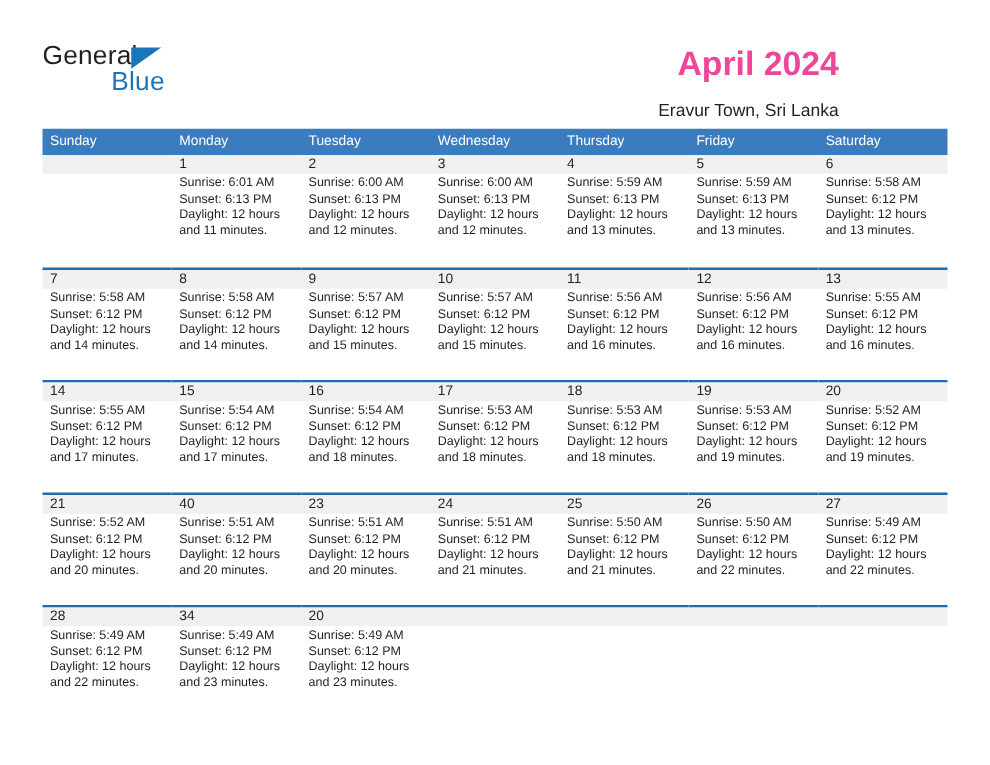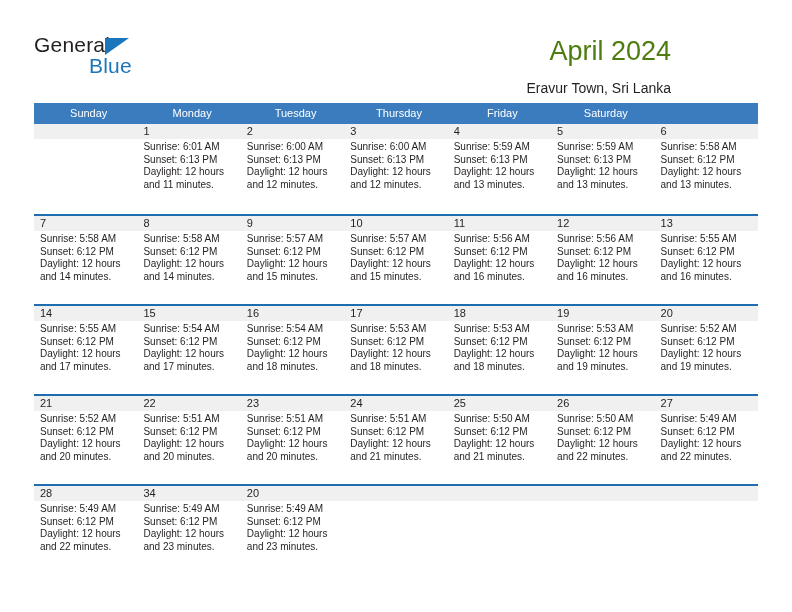--- a/index.html
+++ b/index.html
@@ -58,24 +58,24 @@
     font-size: 21px;
     letter-spacing: 0.2px;
     color: #1b75bb;
     font-family: "Liberation Sans", sans-serif;
   }
   .title {
     position: absolute;
     right: 34px;
     top: 36px;
     font-size: 27px;
-    color: #4d7c0f;
+    color: #ec4899;
     text-align: right;
     white-space: nowrap;
-    font-weight: normal;
+    font-weight: bold;
   }
   .subtitle {
     position: absolute;
     right: 34px;
     top: 80px;
     font-size: 14px;
     color: #231f20;
     text-align: right;
     white-space: nowrap;
     margin-left: 28px;
@@ -85,21 +85,20 @@
   .cal {
     position: absolute;
     left: 34px;
     top: 103px;
     width: 724px;
   }
   .dow-row {
     display: flex;
     background: #3b7cbf;
     height: 21px;
-    text-align: center;
   }
   .dow {
     flex: 0 0 103.43px;
     width: 103.43px;
     box-sizing: border-box;
     color: #ffffff;
     font-size: 11px;
     line-height: 21px;
     padding-left: 6px;
     white-space: nowrap;
@@ -157,20 +156,21 @@
 
     <div class="title">April 2024</div>
     <div class="subtitle">Eravur Town, Sri Lanka</div>
   </div>
 
   <div class="cal">
     <div class="dow-row" id="dow-row">
         <div class="dow">Sunday</div>
         <div class="dow">Monday</div>
         <div class="dow">Tuesday</div>
+        <div class="dow">Wednesday</div>
         <div class="dow">Thursday</div>
         <div class="dow">Friday</div>
         <div class="dow">Saturday</div>
       </div>
     <div id="weeks-container">
         <div class="week">
           <div class="cell empty">
             <div class="daynum-band"></div>
             <div class="body"></div>
           </div>
@@ -363,21 +363,21 @@
           <div class="cell">
             <div class="daynum-band">21</div>
             <div class="body">
               <div>Sunrise: 5:52 AM</div>
               <div>Sunset: 6:12 PM</div>
               <div>Daylight: 12 hours</div>
               <div>and 20 minutes.</div>
             </div>
           </div>
           <div class="cell">
-            <div class="daynum-band">22</div>
+            <div class="daynum-band">40</div>
             <div class="body">
               <div>Sunrise: 5:51 AM</div>
               <div>Sunset: 6:12 PM</div>
               <div>Daylight: 12 hours</div>
               <div>and 20 minutes.</div>
             </div>
           </div>
           <div class="cell">
             <div class="daynum-band">23</div>
             <div class="body">

